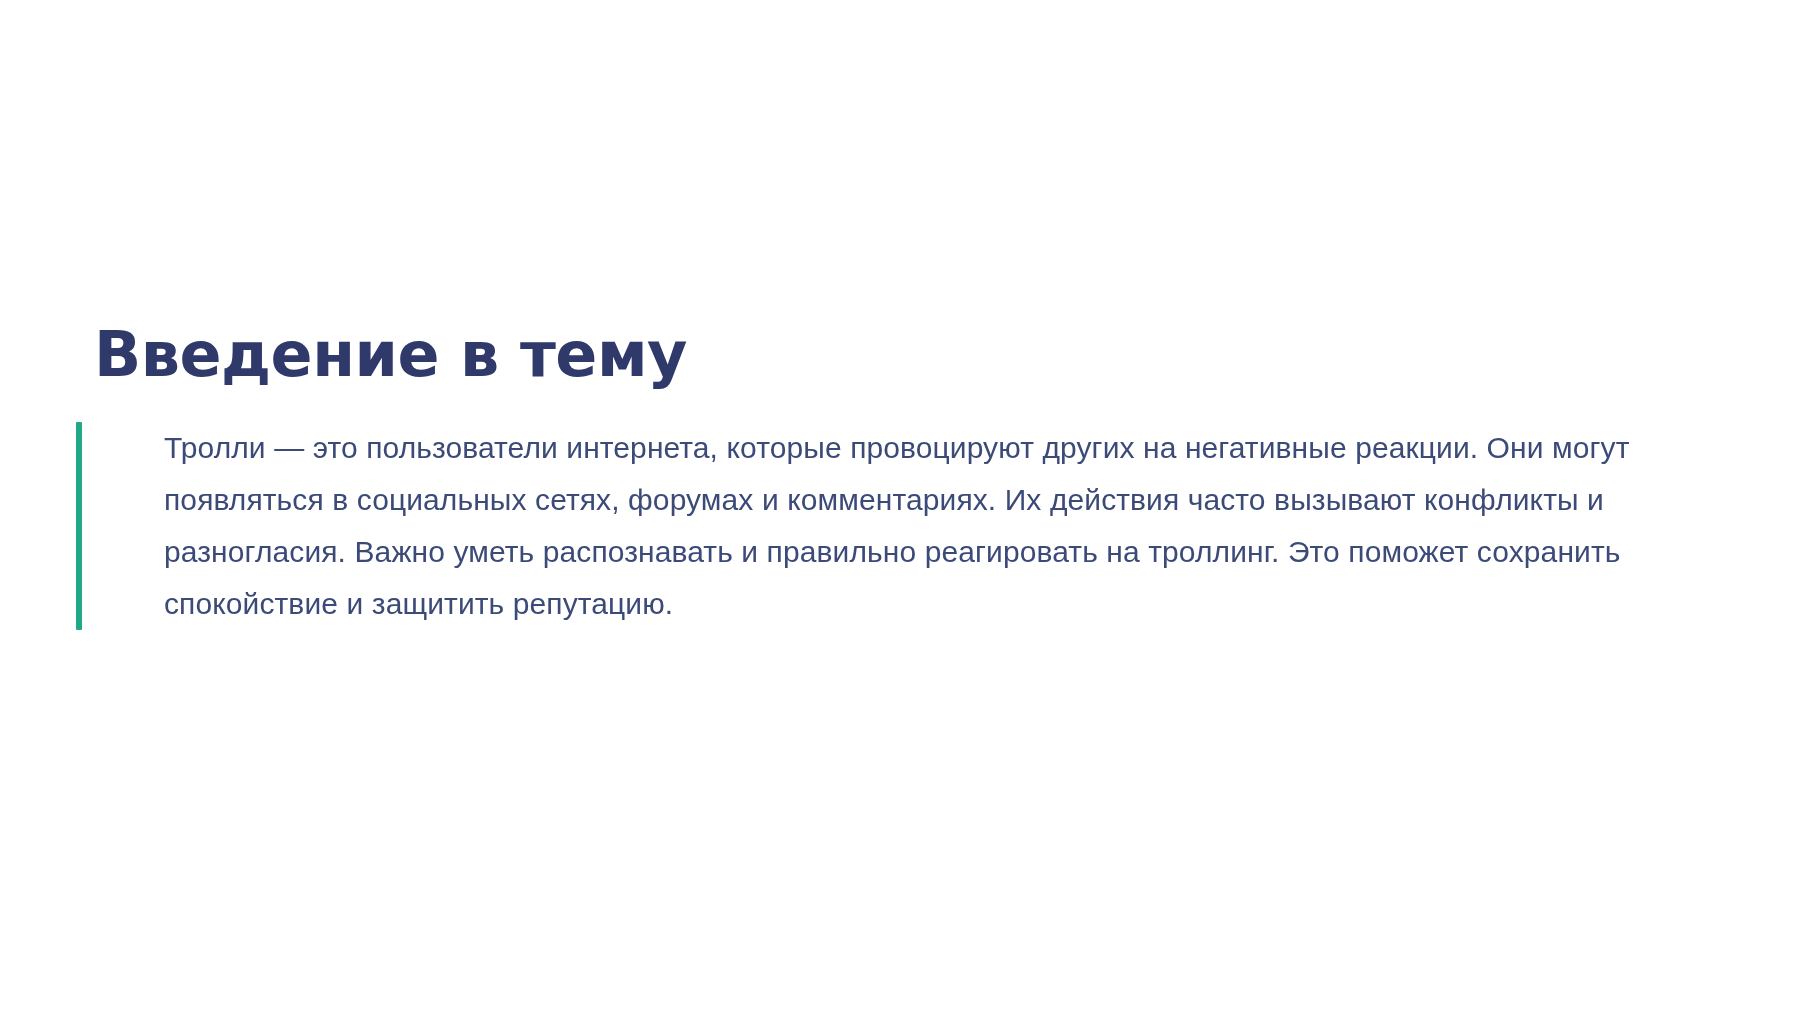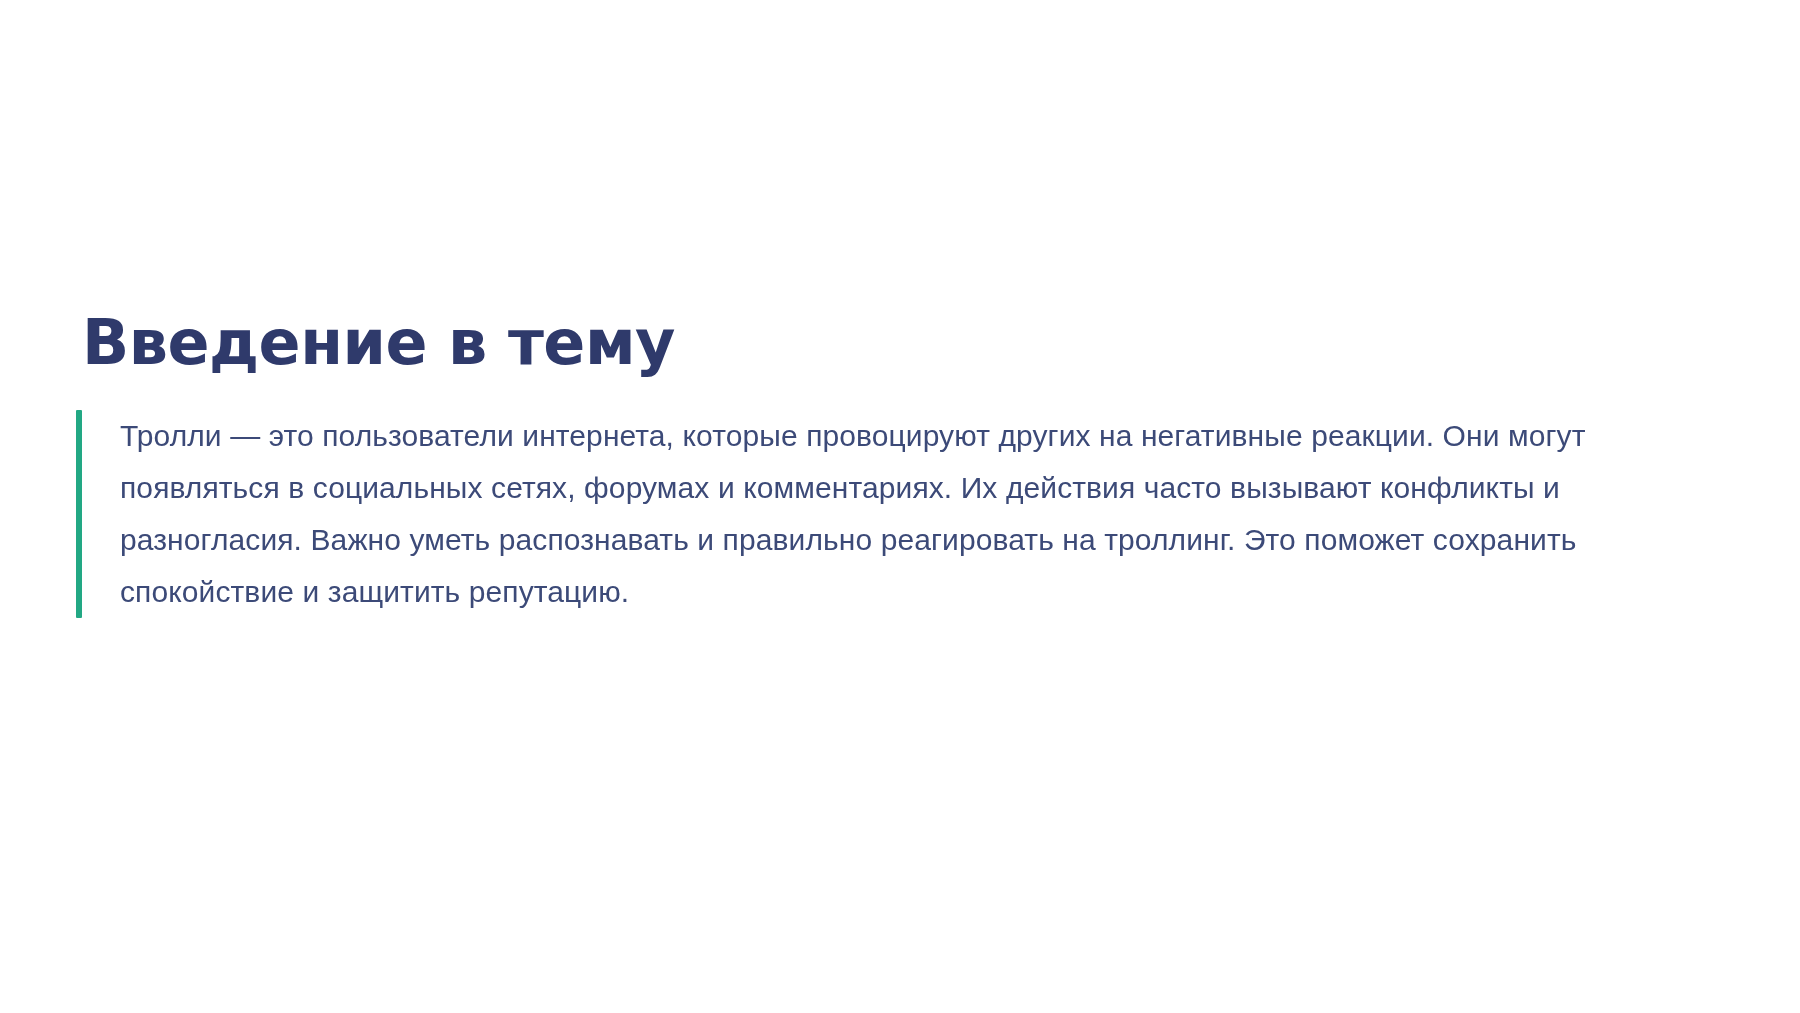--- a/index.html
+++ b/index.html
@@ -23,35 +23,35 @@
   }
 
   .content-block {
     position: absolute;
     left: 76px;
     top: 300px;
     width: 1660px;
   }
 
   .page-title {
-    margin: 4px;
+    margin: 16px;
     padding: 0 0 0 2px;
     font-family: "DejaVu Sans", "Liberation Sans", sans-serif;
     font-size: 62px;
     line-height: 78px;
     font-weight: 700;
     letter-spacing: -0.5px;
     color: #2f3a6b;
     white-space: nowrap;
   }
 
   .body-wrap {
     position: relative;
     margin-top: 28px;
-    padding-left: 44px;
+    padding-left: 88px;
     min-height: 208px;
   }
 
   .accent-bar {
     position: absolute;
     left: 0;
     top: 0;
     width: 6px;
     height: 208px;
     background: #22a884;

